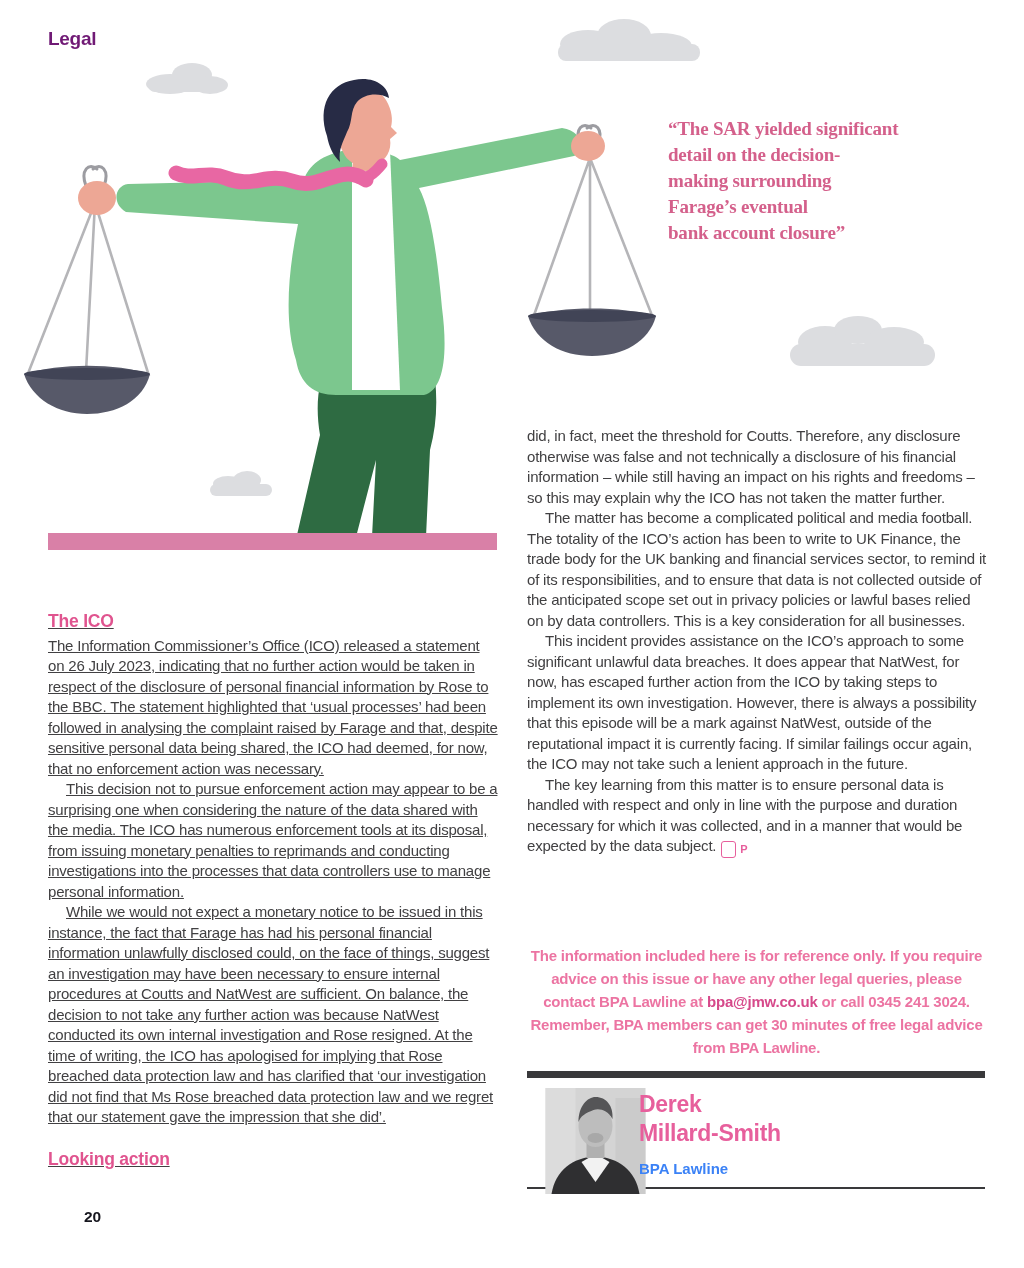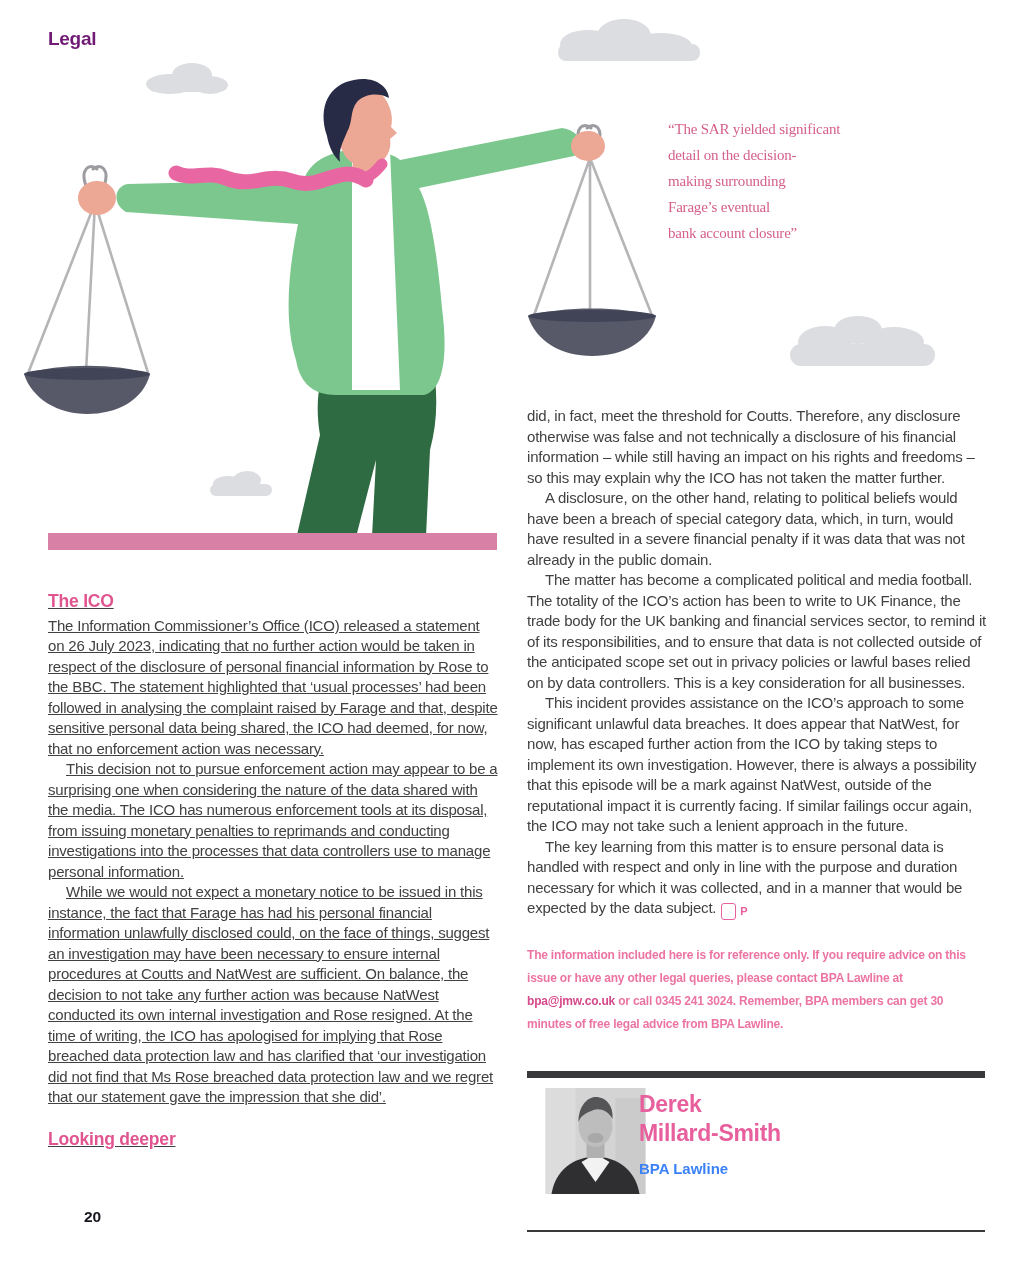--- a/index.html
+++ b/index.html
@@ -9,47 +9,48 @@
     background:#ffffff; overflow:hidden;
     font-family:"Liberation Sans", sans-serif; color:#414042;
   }
   .section-label {
     position:absolute; left:48px; top:28px;
     font-size:19px; font-weight:bold; color:#701a75; letter-spacing:-0.3px;
   }
   .illustration { position:absolute; left:0; top:0; width:1024px; height:560px; }
   .pull-quote {
     position:absolute; left:668px; top:116px; width:350px;
-    font-family:"Liberation Serif", serif; font-weight:normal;
-    font-size:15px; line-height:26px; color:#d4608b; white-space:pre-line;
+    font-family:"Liberation Serif", serif; font-weight:bold;
+    font-size:19px; line-height:26px; color:#d4608b; white-space:pre-line;
     letter-spacing:-0.2px;
   }
-  .col { position:absolute; font-size:15px; line-height:20.5px; letter-spacing:-0.2px; }
+  .col { position:absolute; font-size:15px; line-height:20.5px; letter-spacing:-0.2px;margin-top:20px; }
   .col-left  { left:48px;  top:591px; width:450px;text-decoration:underline; }
   .col-right { left:527px; top:406px; width:459px; }
   .col p.indent { text-indent:18px; }
   h3.sub {
     font-size:17.5px; font-weight:bold; color:#e0548f;
     letter-spacing:-0.2px; margin:0 0 4px 0;
   }
   h3.sub.spaced { margin-top:21px; }
   .end-mark {
     display:inline-block; width:15px; height:17px; margin-left:5px;
     border:1.5px solid #e75f9c; border-radius:3px;
     color:#e75f9c; font-size:11px; font-weight:bold;
     line-height:15px; text-align:center; vertical-align:-2px;
   }
   .notice {
     position:absolute; left:527px; top:944px; width:459px;
-    font-size:12px; line-height:23px; font-weight:bold; color:#ec74a2;
+    font-size:15px; line-height:23px; font-weight:bold; color:#ec74a2;
     letter-spacing:-0.2px;
+    text-align:center;
   }
   .notice .email { color:#d6498a; text-decoration:none; font-weight:bold; }
   .author-card {
-    position:absolute; left:527px; top:1071px; width:458px; height:161px;
+    position:absolute; left:527px; top:1071px; width:458px; height:118px;
     border-top:7px solid #39393b; border-bottom:2px solid #39393b;
   }
   .author-photo { position:absolute; left:18px; top:10px; width:101px; height:106px; overflow:hidden; }
   .author-name {
     position:absolute; left:112px; top:12px;
     font-size:23px; line-height:29px; font-weight:bold; color:#e75f9c;
     white-space:pre-line; letter-spacing:-0.3px;
   }
   .author-org {
     position:absolute; left:112px; top:82px;
@@ -157,26 +158,25 @@
 detail on the decision-
 making surrounding
 Farage’s eventual
 bank account closure”</div>
 
   <div class="col col-left">
     <h3 class="sub">The ICO</h3>
     <p>The Information Commissioner’s Office (ICO) released a statement on 26 July 2023, indicating that no further action would be taken in respect of the disclosure of personal financial information by Rose to the BBC. The statement highlighted that ‘usual processes’ had been followed in analysing the complaint raised by Farage and that, despite sensitive personal data being shared, the ICO had deemed, for now, that no enforcement action was necessary.</p>
     <p class="indent">This decision not to pursue enforcement action may appear to be a surprising one when considering the nature of the data shared with the media. The ICO has numerous enforcement tools at its disposal, from issuing monetary penalties to reprimands and conducting investigations into the processes that data controllers use to manage personal information.</p>
     <p class="indent">While we would not expect a monetary notice to be issued in this instance, the fact that Farage has had his personal financial information unlawfully disclosed could, on the face of things, suggest an investigation may have been necessary to ensure internal procedures at Coutts and NatWest are sufficient. On balance, the decision to not take any further action was because NatWest conducted its own internal investigation and Rose resigned. At the time of writing, the ICO has apologised for implying that Rose breached data protection law and has clarified that ‘our investigation did not find that Ms Rose breached data protection law and we regret that our statement gave the impression that she did’.</p>
-    <h3 class="sub spaced">Looking deeper</h3>
+    <h3 class="sub spaced">Looking action</h3>
   </div>
 
   <div class="col col-right">
     <p>did, in fact, meet the threshold for Coutts. Therefore, any disclosure otherwise was false and not technically a disclosure of his financial information – while still having an impact on his rights and freedoms – so this may explain why the ICO has not taken the matter further.</p>
-    <p class="indent">A disclosure, on the other hand, relating to political beliefs would have been a breach of special category data, which, in turn, would have resulted in a severe financial penalty if it was data that was not already in the public domain.</p>
     <p class="indent">The matter has become a complicated political and media football. The totality of the ICO’s action has been to write to UK Finance, the trade body for the UK banking and financial services sector, to remind it of its responsibilities, and to ensure that data is not collected outside of the anticipated scope set out in privacy policies or lawful bases relied on by data controllers. This is a key consideration for all businesses.</p>
     <p class="indent">This incident provides assistance on the ICO’s approach to some significant unlawful data breaches. It does appear that NatWest, for now, has escaped further action from the ICO by taking steps to implement its own investigation. However, there is always a possibility that this episode will be a mark against NatWest, outside of the reputational impact it is currently facing. If similar failings occur again, the ICO may not take such a lenient approach in the future.</p>
     <p class="indent"><span>The key learning from this matter is to ensure personal data is handled with respect and only in line with the purpose and duration necessary for which it was collected, and in a manner that would be expected by the data subject.</span><span class="end-mark">P</span></p>
   </div>
 
   <div class="notice"><span>The information included here is for reference only. If you require advice on this issue or have any other legal queries, please contact BPA Lawline at </span><a class="email" href="#">bpa@jmw.co.uk</a><span> or call 0345 241 3024. Remember, BPA members can get 30 minutes of free legal advice from BPA Lawline.</span></div>
 
   <div class="author-card">
     <div class="author-photo">
       <svg viewBox="0 0 100 106" width="101" height="106" xmlns="http://www.w3.org/2000/svg" aria-hidden="true">

